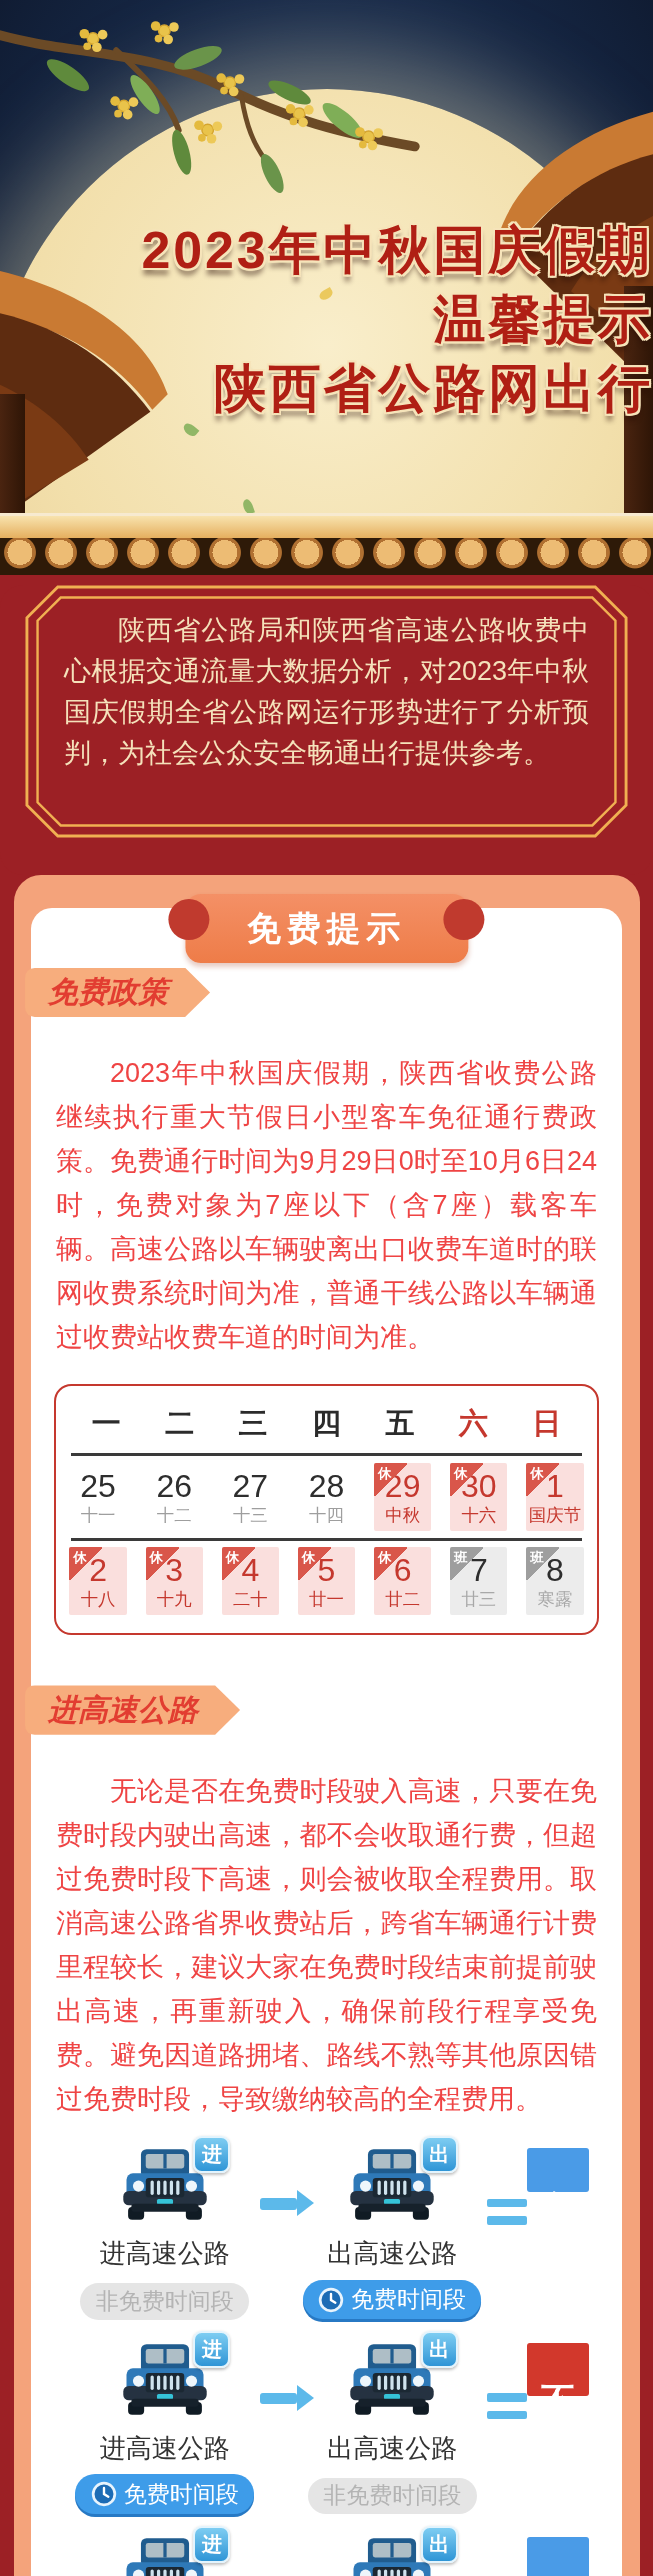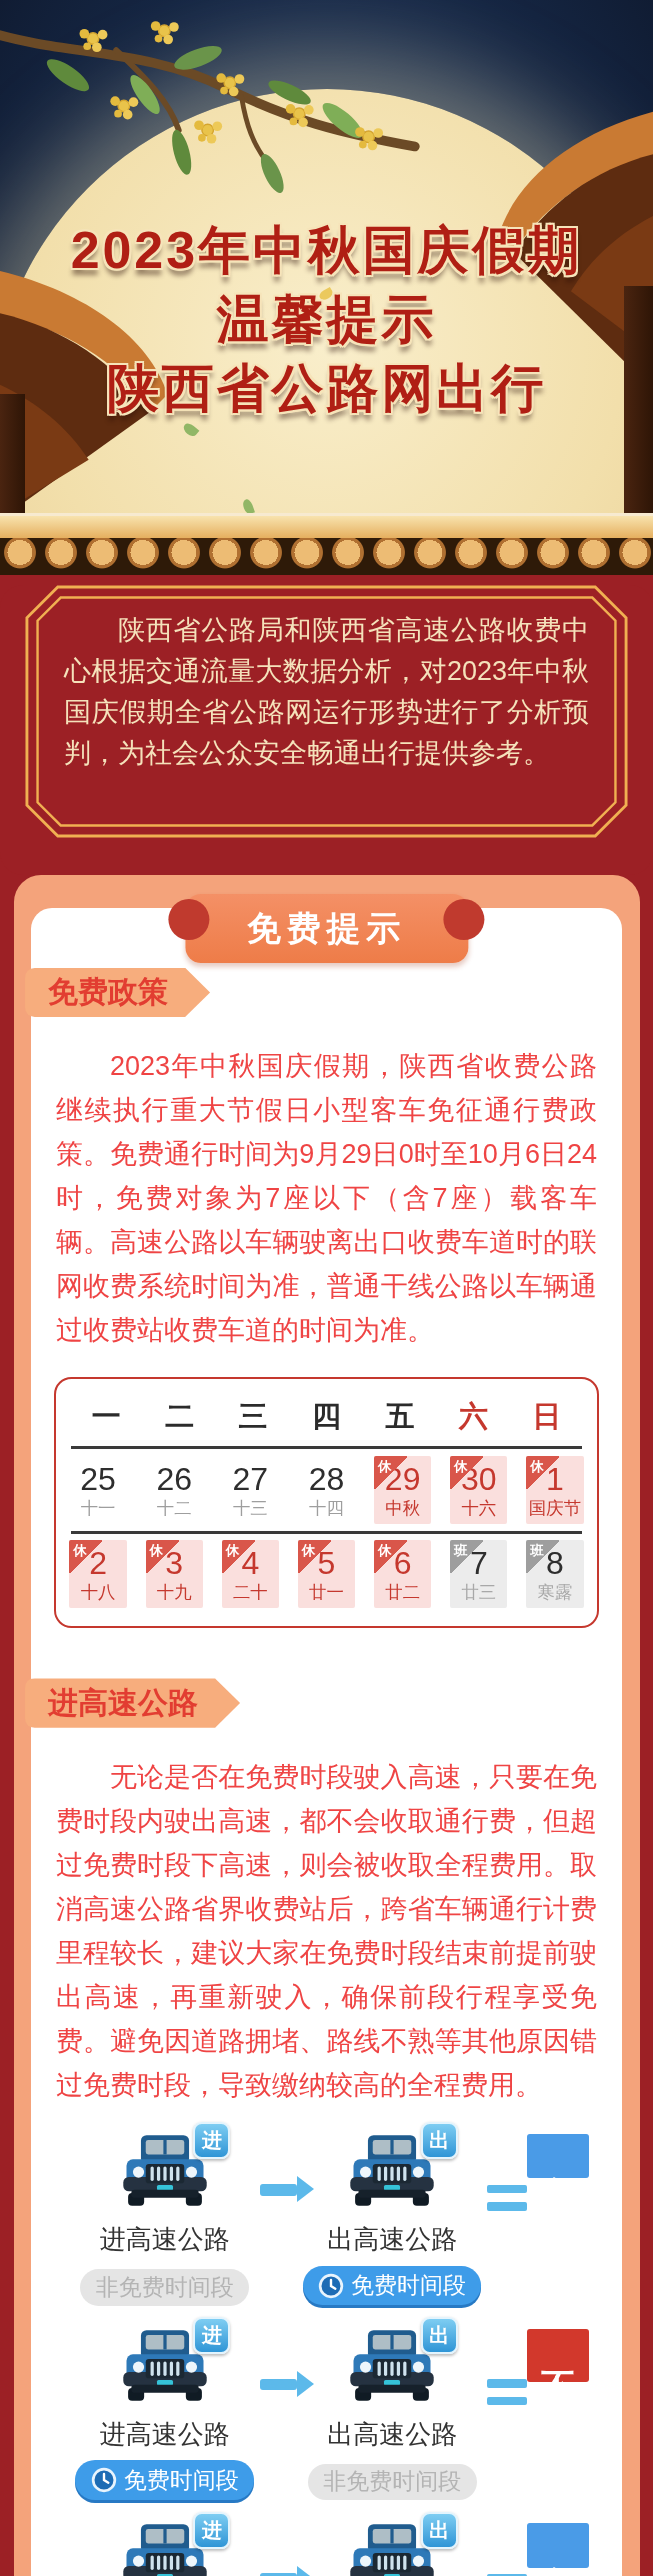--- a/index.html
+++ b/index.html
@@ -16,21 +16,21 @@
     background:radial-gradient(circle at 50% 38%, #f9eecb 0%, #f2dfab 55%, #e9cd92 100%);
     box-shadow:0 0 87px 35px rgba(243,224,170,.38);}
   .hero-deco{position:absolute;}
   .petal{position:absolute;border-radius:50% 0 50% 50%;background:#7fae57;opacity:.85;}
   .petal.p1{left:183px;top:425px;width:15.4px;height:9.7px;transform:rotate(40deg);}
   .petal.p2{left:319px;top:290px;width:13.5px;height:8.7px;transform:rotate(-30deg);background:#e9c34a;}
   .petal.p3{left:241px;top:502px;width:14.5px;height:8.7px;transform:rotate(70deg);}
   .pillar{position:absolute;background:linear-gradient(90deg,#4a2410,#2e1506);}
   .pillar.left{left:0;top:394px;width:25px;height:120px;}
   .pillar.right{right:0;top:286px;width:29px;height:228px;}
-  .hero-title{position:absolute;left:0;right:0;top:216px;text-align:center;z-index:5;}
+  .hero-title{position:absolute;left:0;right:0;top:216px;text-align:right;z-index:5;}
   .hero-title div{
     font-size:52px;font-weight:bold;color:#b01f14;line-height:69px;letter-spacing:2.9px;
     text-shadow:1.9px 0 #f6e4ba,-1.9px 0 #f6e4ba,0 1.9px #f6e4ba,0 -1.9px #f6e4ba,
       1.9px 1.9px #f6e4ba,-1.9px -1.9px #f6e4ba,1.9px -1.9px #f6e4ba,-1.9px 1.9px #f6e4ba,
       0 6.8px 5.8px rgba(40,10,5,.45);}
   
   .tile-bar{position:relative;height:62px;border-top:3.9px solid #f7ead0;box-sizing:border-box;
     background:linear-gradient(#f8e3ae,#e3a955 42%,#b26d1f 85%,#8a5012);}
   .tile-bar::after{content:"";position:absolute;left:0;right:0;bottom:0;height:37px;
     background-color:#2e1a08;
@@ -49,24 +49,24 @@
   .card-inner{position:relative;background:#ffffff;border-radius:21px;
     padding:60px 0 13.5px;}
   .ribbon{position:absolute;top:-13.5px;left:50%;transform:translateX(-50%);z-index:2;
     background:linear-gradient(#f49066,#ee7c48);color:#fff;font-size:34px;font-weight:bold;
     letter-spacing:5.8px;padding:11.6px 62px;border-radius:15.4px;white-space:nowrap;
     box-shadow:0 3.9px 5.8px rgba(160,50,20,.25);}
   .ribbon::before,.ribbon::after{content:"";position:absolute;top:4.8px;width:41px;height:41px;
     background:#c03a2e;border-radius:50%;z-index:-1;}
   .ribbon::before{left:-16.4px;}
   .ribbon::after{right:-16.4px;}
-  .tag{display:inline-block;margin:0 0 8px -5.8px;background:#f7ad7d;color:#e23d31;
+  .tag{display:inline-block;margin:0 0 15px -5.8px;background:#f7ad7d;color:#e23d31;
     font-weight:bold;font-size:30px;line-height:1;padding:9.7px 42px 9.7px 23px;
     border-radius:9.7px 0 0 9.7px;
-    clip-path:polygon(0 0,calc(100% - 25px) 0,100% 50%,calc(100% - 25px) 100%,0 100%);}
+    clip-path:polygon(0 0,calc(100% - 25px) 0,100% 50%,calc(100% - 25px) 100%,0 100%);font-style:italic;}
   .tag.second{margin-top:50px;}
   .para{margin:19.3px 25px 0;font-size:27px;line-height:44px;color:#ef4444;
     text-align:justify;text-indent:2em;}
   
   .calendar{margin:25px 23px 0;border:2.9px solid #c5382e;border-radius:17.4px;
     padding:13.5px 9.7px 11.6px;}
   .cal-head{display:grid;grid-template-columns:repeat(7,1fr);text-align:center;
     font-size:29px;font-weight:bold;color:#2b2b2b;padding:3.9px 3.9px 9.7px;}
   .cal-head .weekend{color:#c5382e;}
   .cal-sep{height:2.9px;background:#3a3a3a;margin:0 5.8px;}

